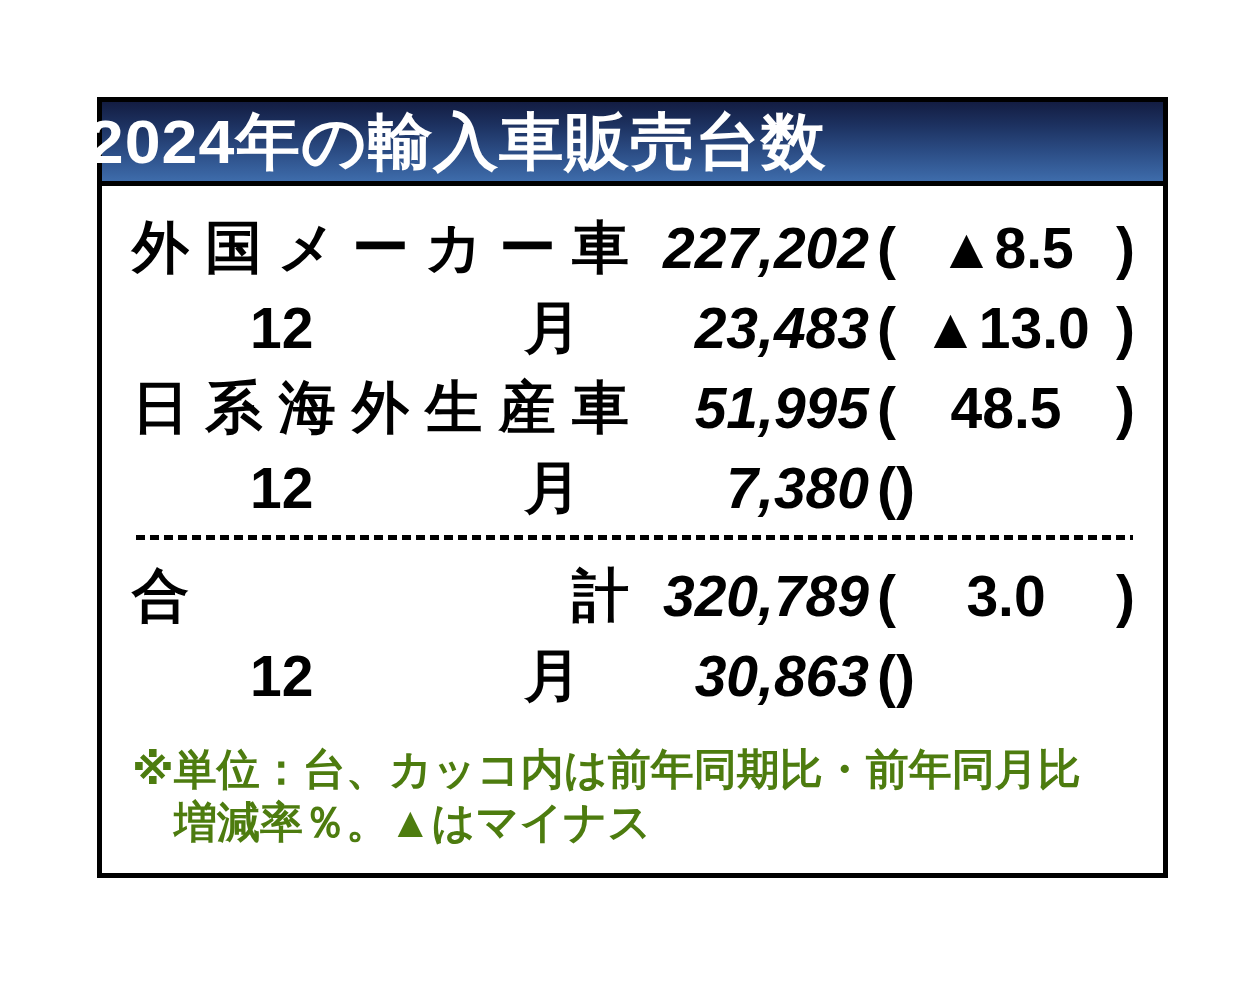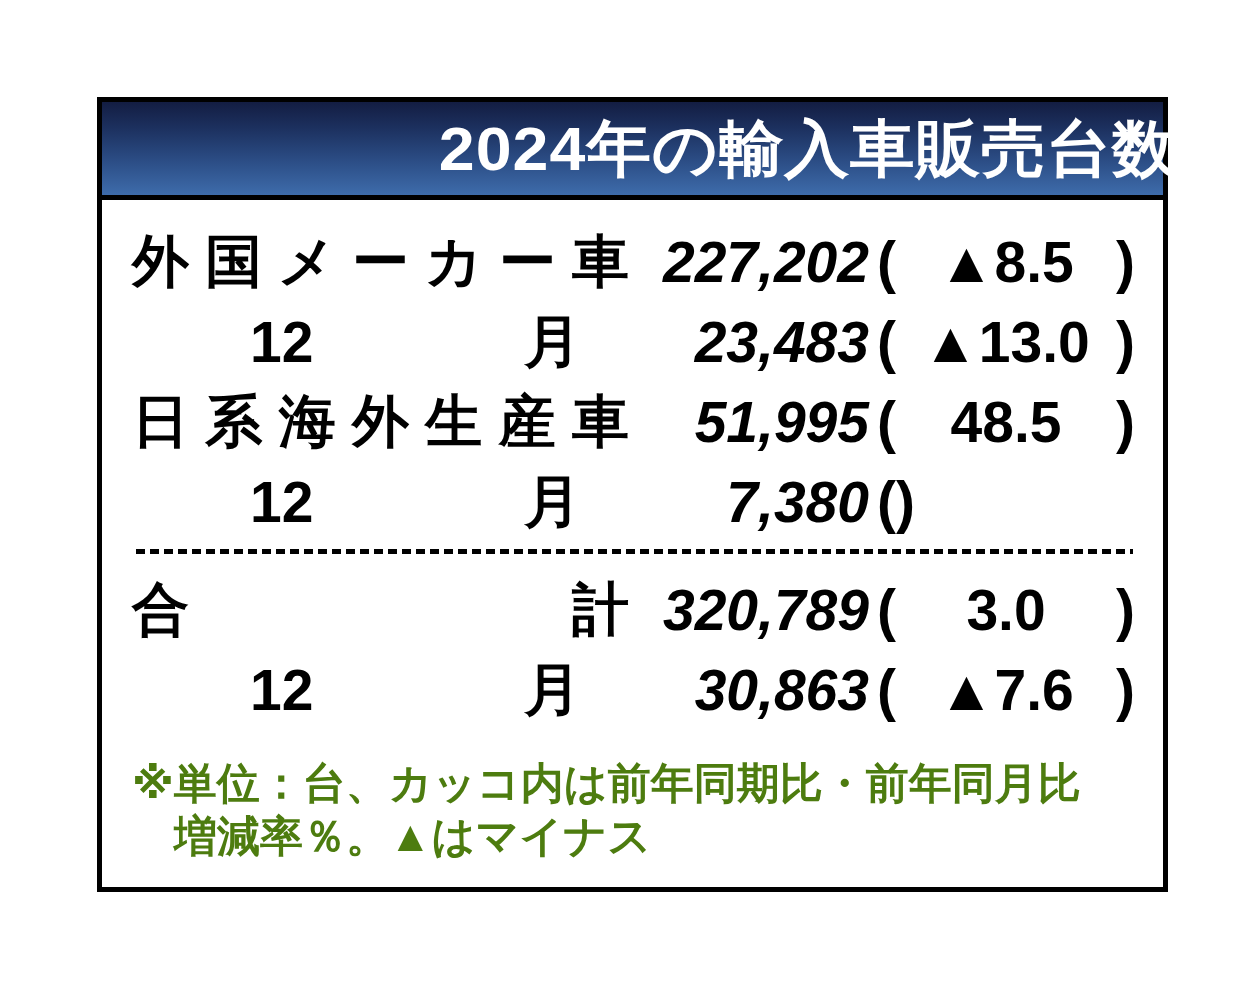--- a/index.html
+++ b/index.html
@@ -8,26 +8,26 @@
     background: #ffffff;
     font-family: "Liberation Sans", "DejaVu Sans", sans-serif;
     overflow: hidden;
   }
   .figure {
     position: absolute;
     left: 97px; top: 97px;
     width: 1071px;
   }
   .banner {
-    height: 103px;
+    height: 89px;
     border: 5px solid #000;
     background: linear-gradient(180deg, #131d42 0%, #1d3261 30%, #2b4c84 62%, #3e6cab 100%);
     display: flex;
     align-items: center;
-    justify-content: flex-end;
+    justify-content: flex-start;
   }
   .banner-title {
     color: #ffffff;
     font-size: 62px;
     font-weight: bold;
     letter-spacing: 1px;
     white-space: nowrap;
     transform: scaleX(1.04);
   }
   .panel {
@@ -173,21 +173,20 @@
     </div>
 
     <div class="row">
       <div class="cell-label pad">
         <span>12</span>
         <span>月</span>
       </div>
       <div class="cell-value">30,863</div>
       <div class="cell-paren">
         <span>(</span>
-        <span class="pct">▲7.6</span>
         <span>)</span>
       </div>
     </div>
 
     <div class="note">
       <div class="line1">※単位：台、カッコ内は前年同期比・前年同月比</div>
       <div class="line2">増減率％。▲はマイナス</div>
     </div>
 
   </div>

